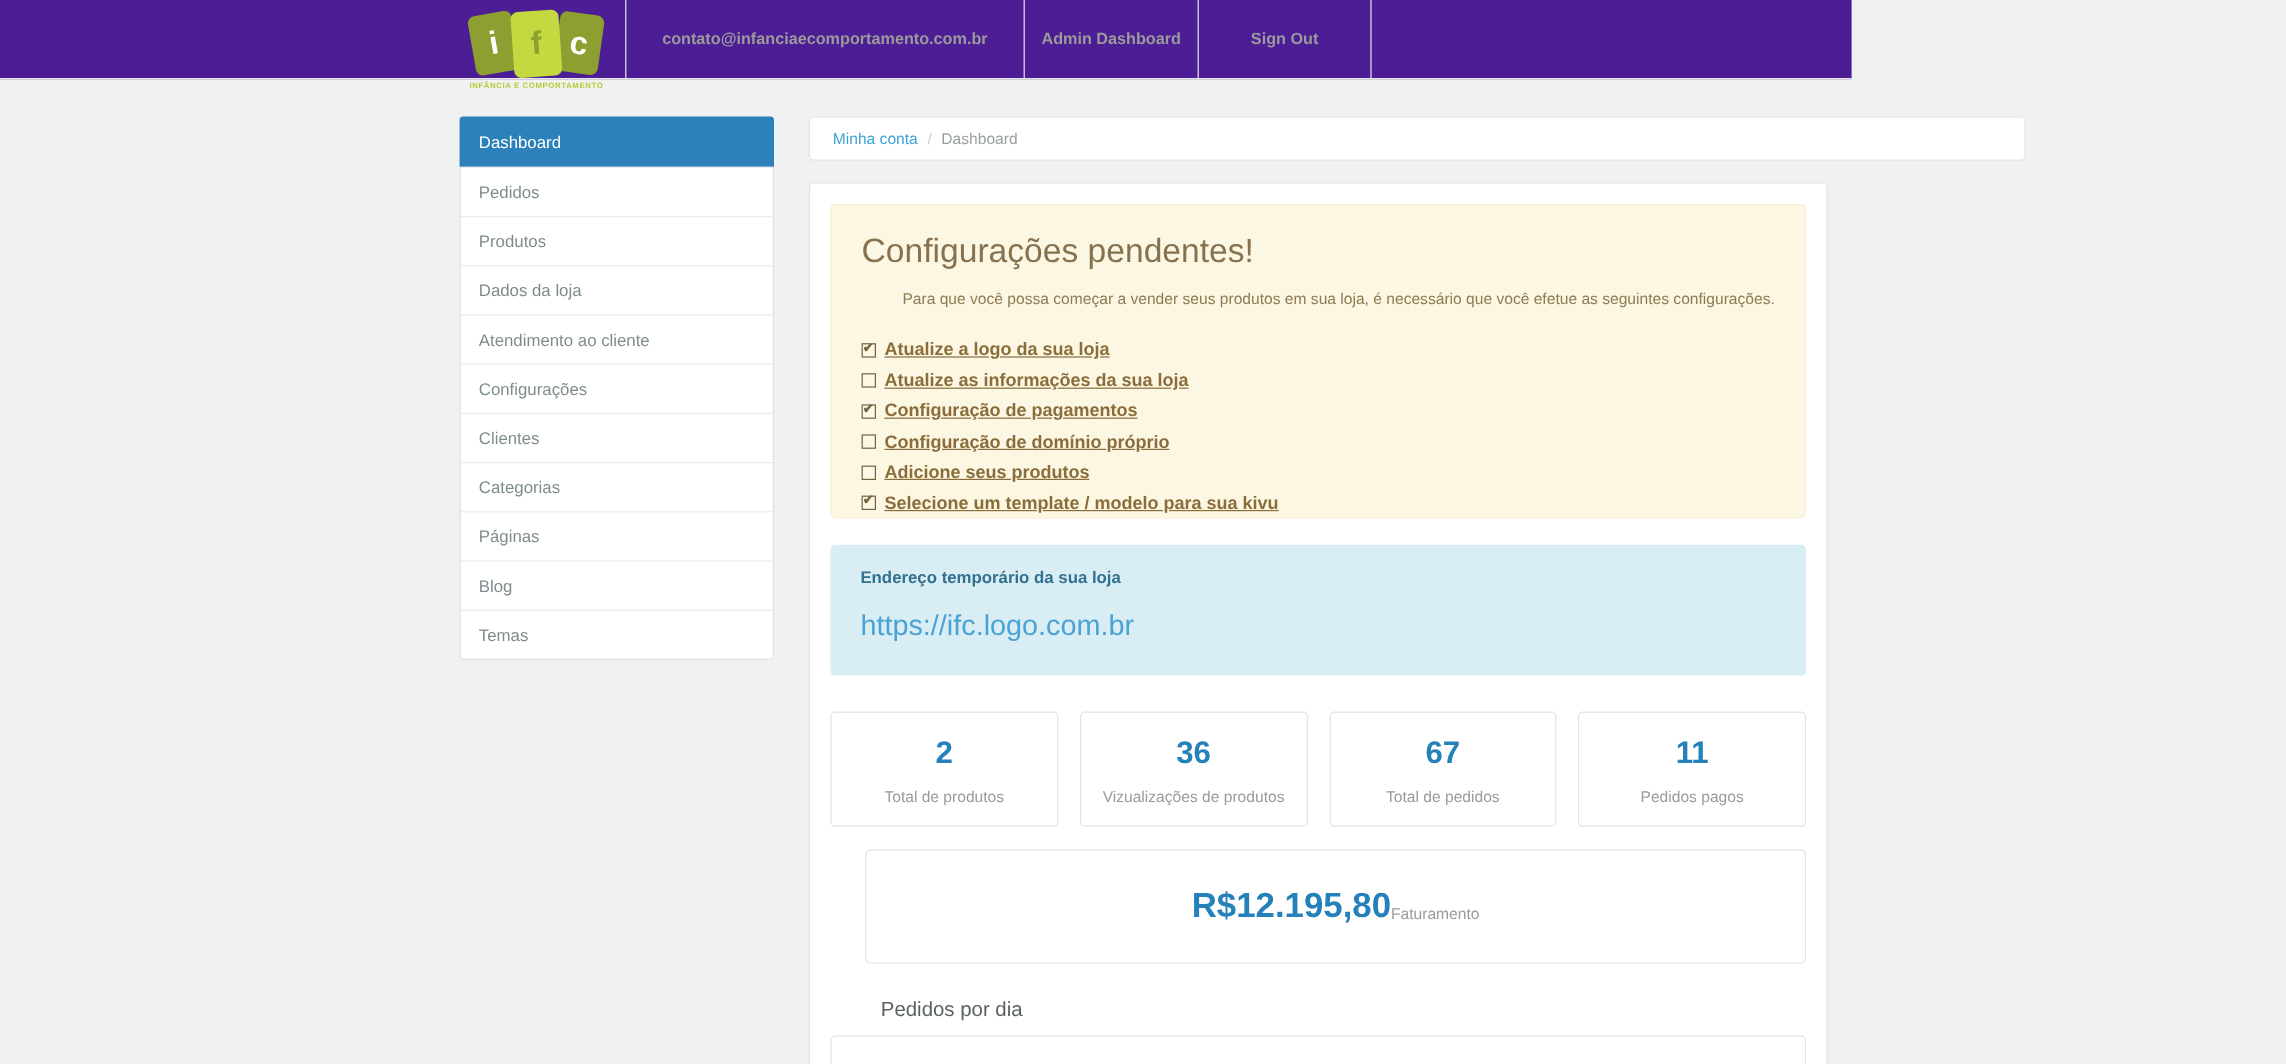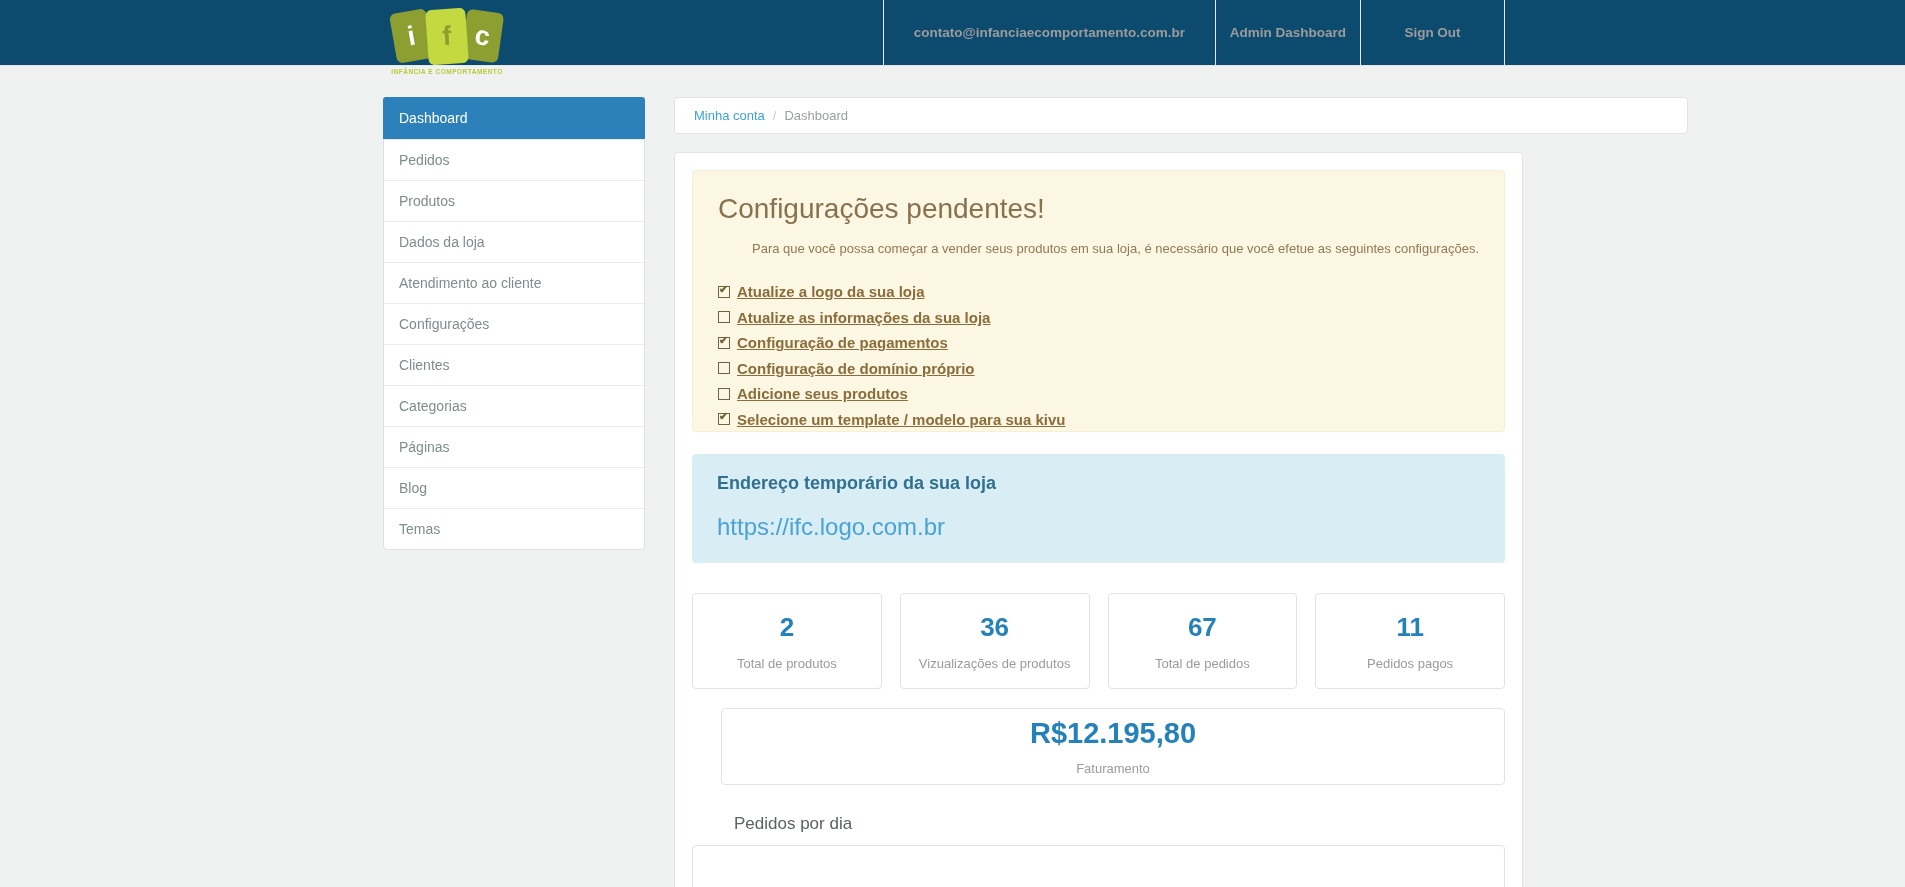--- a/index.html
+++ b/index.html
@@ -6,22 +6,22 @@
   html,body { width:1905px; height:887px; overflow:hidden; }
   body {
     position:relative;
     background:#f0f1f1;
     font-family:"Liberation Sans", sans-serif;
     color:#7f8c8d;
   }
 
   
   .header {
-    position:absolute; top:0; left:0; width:1905px; height:66px;
-    background:#0c4a6e; border-bottom:1px solid #e7e7e7; z-index:5;
+    position:absolute; top:0; left:0; width:1543px; height:66px;
+    background:#4c1d95; border-bottom:1px solid #e7e7e7; z-index:5;
   }
   .header-nav {
     position:absolute; top:0; right:400px; height:65px; display:flex;
   }
   .header-cell {
     height:65px; display:flex; align-items:center; justify-content:center;
     border-left:1px solid #e7e7e7; padding:0 30px;
     font-size:13.5px; font-weight:bold; color:#9b9b9b; cursor:pointer;
     white-space:nowrap;
   }
@@ -98,40 +98,40 @@
   }
   .task-link {
     font-size:15px; color:#8a6d3b; text-decoration:underline; cursor:pointer;
   }
 
   
   .info-box {
     margin-top:22px; height:109px; background:#d9edf5; border-radius:4px;
     padding:19px 25px;
   }
-  .info-title { font-size:18px; font-weight:bold; color:#31708f; }
+  .info-title { font-size:14px; font-weight:bold; color:#31708f; }
   .info-url {
     display:inline-block; margin-top:19px; font-size:24px; font-weight:300;
     color:#4aa3d4; cursor:pointer; text-decoration:none;
   }
 
   
   .stats-row { margin-top:30px; display:flex; gap:18px; }
   .stat-card {
     flex:1; height:96px; background:#ffffff; border:1px solid #e3e3e3;
     border-radius:4px; display:flex; flex-direction:column;
     align-items:center; justify-content:center;
   }
   .stat-value { font-size:26px; font-weight:bold; color:#2581ba; }
   .stat-label { font-size:13px; color:#9b9b9b; margin-top:13px;text-align:right; }
 
   
   .revenue-card {
-    margin-top:19px; height:77px; background:#ffffff; border:1px solid #e3e3e3;
-    border-radius:4px; display:flex; flex-direction:column;
+    margin-top:19px; height:95px; background:#ffffff; border:1px solid #e3e3e3;
+    border-radius:4px; display:flex; flex-direction:row;
     align-items:center; justify-content:center;margin-left:29px;
   }
   .revenue-value { font-size:29px; font-weight:bold; color:#2581ba; }
   .revenue-label { font-size:13px; color:#9b9b9b; margin-top:11px; }
 
   
   .section-title { margin-top:29px; font-size:17px; color:#5a6263;margin-left:42px; }
   .chart-box {
     margin-top:11px; height:120px; background:#ffffff;
     border:1px solid #e3e3e3; border-radius:4px;

